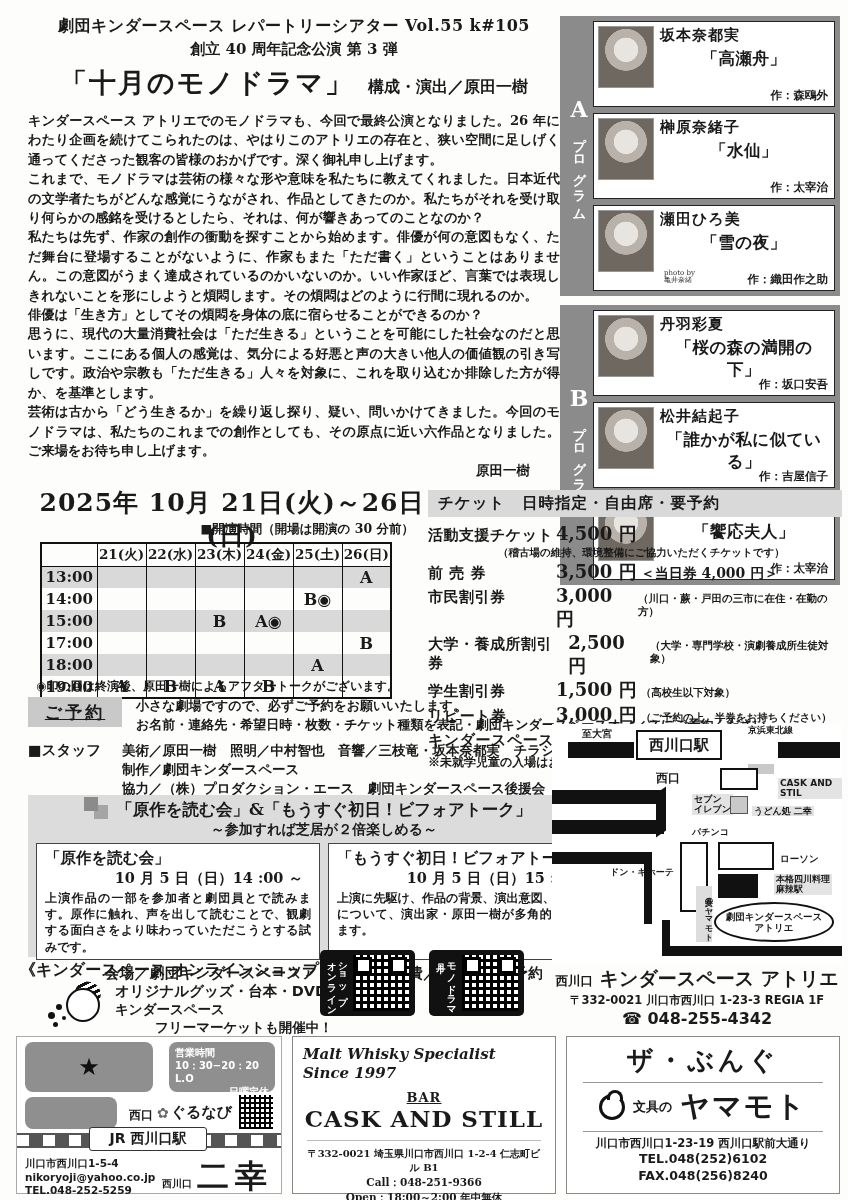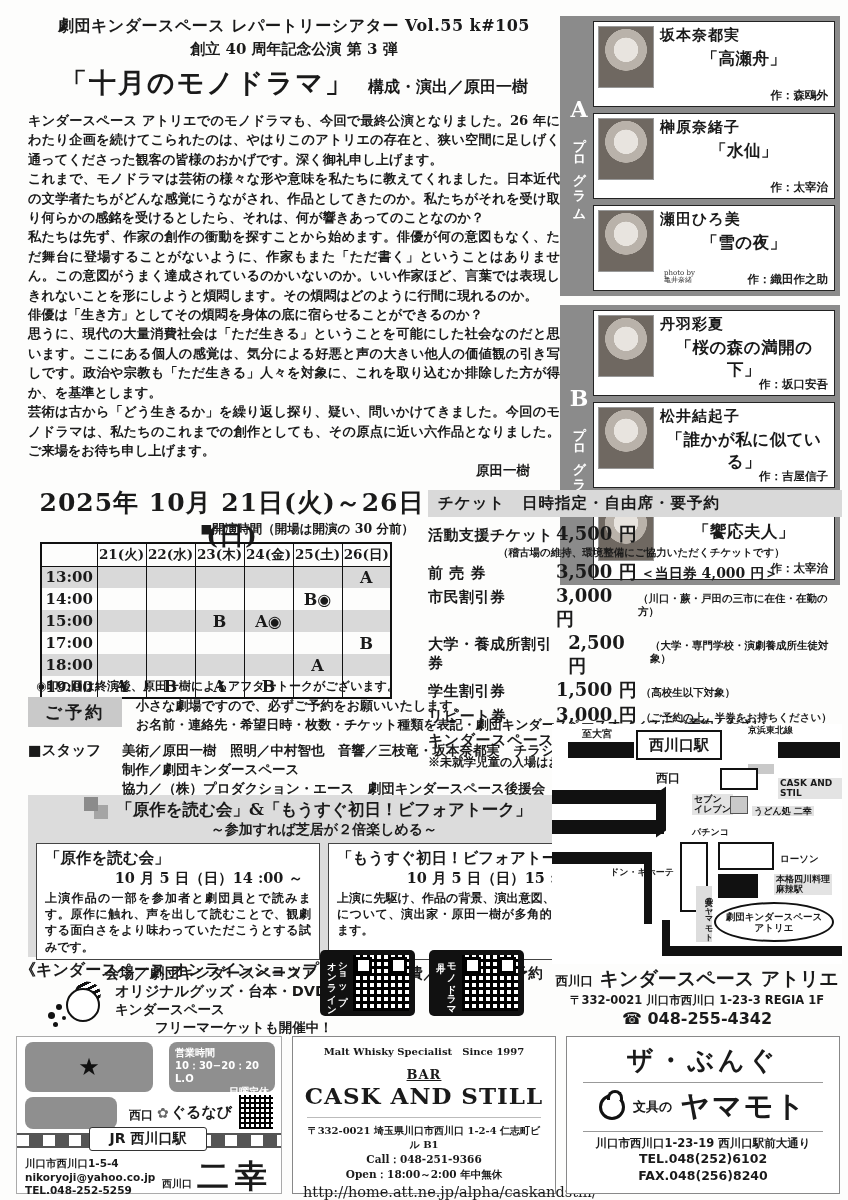--- a/index.html
+++ b/index.html
@@ -57,21 +57,21 @@
   .t-main { display:flex; align-items:baseline; }
   .t-name { font-size:15px; font-weight:bold; min-width:128px; letter-spacing:.5px; }
   .t-name.wide { min-width:0; margin-right:6px; }
   .t-price { font-size:18px; font-weight:bold; margin-right:4px; }
   .t-note { font-size:10.5px; font-weight:bold; }
   .t-note-line { font-size:10.5px; font-weight:bold; padding-left:70px; }
   .ticket-warning { font-size:12px; font-weight:bold; margin-top:3px; }
 
   
   .reservation { position:absolute; left:28px; top:697px; width:812px; display:flex; gap:14px; }
-  .resv-label { background:#c9c9c9; width:94px; height:30px; display:flex; align-items:center; justify-content:center; font-size:17px; font-weight:bold; letter-spacing:3px; flex:0 0 94px; }
+  .resv-label { background:#c9c9c9; width:94px; height:30px; display:flex; align-items:center; justify-content:center; font-size:17px; font-weight:bold; letter-spacing:3px; flex:0 0 94px;text-decoration:underline; }
   .resv-lines { font-size:13px; font-weight:bold; line-height:1.45; }
   .staff { position:absolute; left:28px; top:741px; width:812px; display:flex; gap:8px; }
   .staff-label { font-size:14.5px; font-weight:bold; flex:0 0 86px; }
   .staff-lines { font-size:13.5px; font-weight:bold; line-height:1.4; }
 
   
   .events { position:absolute; left:28px; top:795px; width:592px; height:162px; background:#dcdcdc; padding:4px 8px; }
   .ev-title { text-align:center; font-size:16.5px; font-weight:bold; position:relative; }
   .ev-sub { text-align:center; font-size:14px; font-weight:bold; }
   .deco { position:absolute; width:14px; height:14px; background:#8b8b8b; }
@@ -139,21 +139,21 @@
            background-image:repeating-linear-gradient(0deg,#000 0 2px,transparent 2px 5px),
                             repeating-linear-gradient(90deg,#000 0 2px,transparent 2px 5px); }
   .nk-rail { position:absolute; left:0; top:96px; width:100%; height:15px; background:repeating-linear-gradient(90deg,#fff 0 12px,#555 12px 26px); border-top:2px solid #555; border-bottom:2px solid #555; }
   .nk-jr { position:absolute; left:72px; top:90px; width:118px; height:24px; background:#fff; border:1.5px solid #333; border-radius:3px; display:flex; align-items:center; justify-content:center; font-size:14px; font-weight:bold; }
   .nk-addr { position:absolute; left:8px; top:120px; font-size:10.5px; font-weight:bold; line-height:1.3; }
   .nk-niko { position:absolute; right:8px; top:118px; font-family:"DejaVu Serif","Liberation Serif",serif; }
   .nk-niko .pfx { font-size:10px; font-weight:bold; }
   .nk-niko .big { font-size:32px; font-weight:bold; letter-spacing:6px; }
 
   .ck-inner { padding:8px 10px; text-align:center; }
-  .ck-tagline { text-align:center; font-size:10px; font-weight:bold; }
+  .ck-tagline { text-align:left; font-style:italic; font-size:15px; font-weight:bold; }
   .ck-bar { font-size:13px; font-weight:bold; text-decoration:underline; margin-top:8px; letter-spacing:1px; }
   .ck-name { font-size:23px; font-weight:bold; letter-spacing:1px; }
   .ck-hr { border:none; border-top:1.5px solid #bbb; margin:8px 4px 6px; }
   .ck-addr { font-size:10px; font-weight:bold; }
   .ck-call, .ck-open { font-size:10.5px; font-weight:bold; margin-top:1px; }
   .ck-url { font-size:14.5px; margin-top:2px; }
 
   .ym-inner { padding:6px 10px; text-align:center; }
   .ym-top { font-size:26px; font-weight:bold; letter-spacing:4px; }
   .ym-hr { border:none; border-top:1.5px solid #999; margin:4px 6px; }

